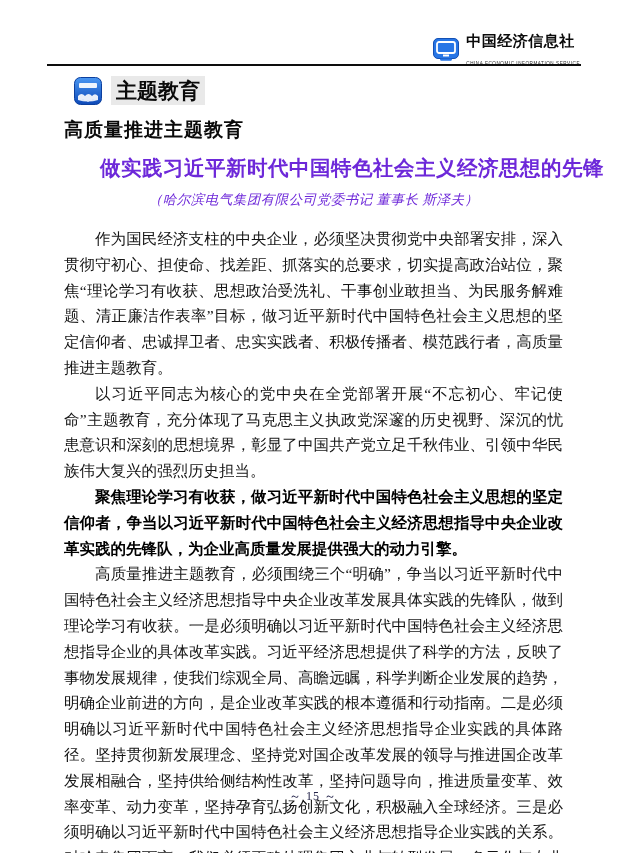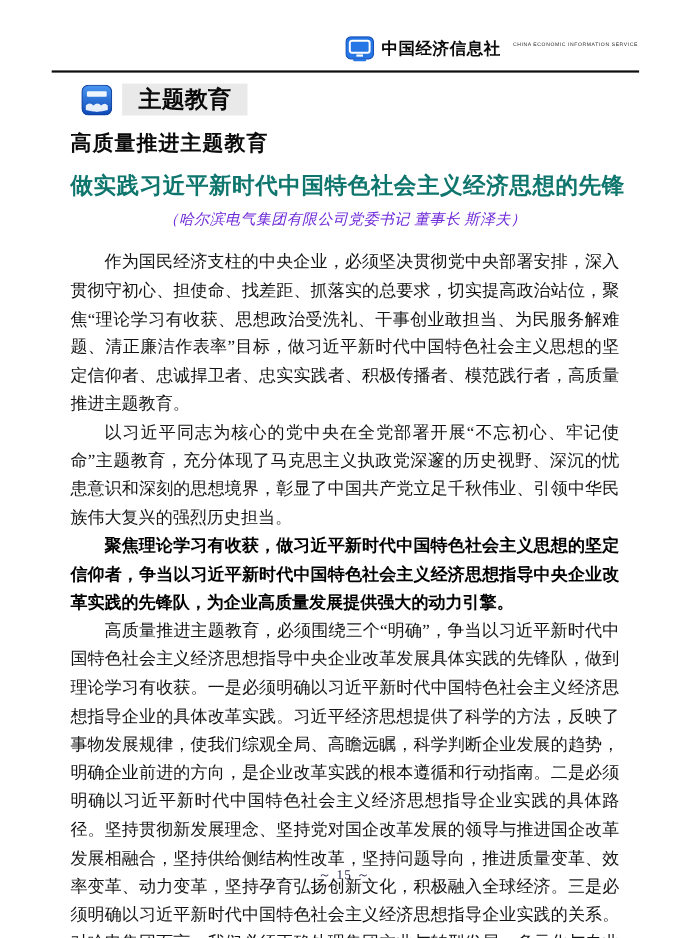--- a/index.html
+++ b/index.html
@@ -13,21 +13,21 @@
     position:relative; width:626px; height:853px;
     background:#ffffff; overflow:hidden;
   }
 
   
   .header {
     position:absolute; top:33px; right:46px;
     display:flex; align-items:center; gap:7px;
   }
   .logo-icon { width:26px; height:24px; flex:0 0 auto; }
-  .logo-textwrap { display:flex; align-items:flex-start;gap:11px; }
+  .logo-textwrap { display:flex; flex-direction:column; align-items:flex-start;gap:11px; }
   .logo-title {
     font-family:"Liberation Sans","DejaVu Sans",sans-serif;
     font-weight:bold; font-size:15px; line-height:16px; color:#0b0b0b;
     letter-spacing:0.5px; white-space:nowrap;
   }
   .logo-sub {
     font-family:"Liberation Sans","DejaVu Sans",sans-serif;
     font-size:4.6px; line-height:5px; color:#2a2a2a;
     letter-spacing:0.55px; white-space:nowrap; margin-top:1px;
     transform-origin:left top;
@@ -39,21 +39,21 @@
 
   
   .badge-row {
     position:absolute; top:76px; left:74px;
     display:flex; align-items:center; gap:9px;
   }
   .badge-icon { width:28px; height:28px; flex:0 0 auto; }
   .badge-label {
     font-family:"Liberation Sans","DejaVu Sans",sans-serif;
     font-weight:bold; font-size:21px; line-height:27px; color:#0a0a0a;
-    background:#e9e9e9; padding:1px 15px; white-space:nowrap;
+    background:#e9e9e9; padding:1px 5px; white-space:nowrap;
   }
 
   
   .article {
     position:absolute; top:117px; left:64px; width:499px;
   }
   .article-title {
     font-family:"Liberation Sans","DejaVu Sans",sans-serif;
     font-weight:bold; font-size:19px; color:#0a0a0a;
     margin-bottom:11px; letter-spacing:1px;
@@ -121,21 +121,21 @@
         <circle cx="9" cy="23" r="0.9" fill="#cfe2ff"></circle>
         <circle cx="14" cy="24" r="0.9" fill="#cfe2ff"></circle>
         <circle cx="19" cy="23" r="0.9" fill="#cfe2ff"></circle>
       </svg>
     </span>
     <span class="badge-label">主题教育</span>
   </div>
 
   <div class="article">
     <div class="article-title">高质量推进主题教育</div>
-    <div class="article-subtitle" style="color: #0f766e;">做实践习近平新时代中国特色社会主义经济思想的先锋</div>
+    <div class="article-subtitle" style="color: #6d28d9; margin-left: 36px;">做实践习近平新时代中国特色社会主义经济思想的先锋</div>
     <div class="article-byline">（哈尔滨电气集团有限公司党委书记  董事长  斯泽夫）</div>
     <div class="article-body" id="article-body">
         <p>作为国民经济支柱的中央企业，必须坚决贯彻党中央部署安排，深入贯彻守初心、担使命、找差距、抓落实的总要求，切实提高政治站位，聚焦“理论学习有收获、思想政治受洗礼、干事创业敢担当、为民服务解难题、清正廉洁作表率”目标，做习近平新时代中国特色社会主义思想的坚定信仰者、忠诚捍卫者、忠实实践者、积极传播者、模范践行者，高质量推进主题教育。</p>
         <p>以习近平同志为核心的党中央在全党部署开展“不忘初心、牢记使命”主题教育，充分体现了马克思主义执政党深邃的历史视野、深沉的忧患意识和深刻的思想境界，彰显了中国共产党立足千秋伟业、引领中华民族伟大复兴的强烈历史担当。</p>
         <p class="bold">聚焦理论学习有收获，做习近平新时代中国特色社会主义思想的坚定信仰者，争当以习近平新时代中国特色社会主义经济思想指导中央企业改革实践的先锋队，为企业高质量发展提供强大的动力引擎。</p>
         <p>高质量推进主题教育，必须围绕三个“明确”，争当以习近平新时代中国特色社会主义经济思想指导中央企业改革发展具体实践的先锋队，做到理论学习有收获。一是必须明确以习近平新时代中国特色社会主义经济思想指导企业的具体改革实践。习近平经济思想提供了科学的方法，反映了事物发展规律，使我们综观全局、高瞻远瞩，科学判断企业发展的趋势，明确企业前进的方向，是企业改革实践的根本遵循和行动指南。二是必须明确以习近平新时代中国特色社会主义经济思想指导企业实践的具体路径。坚持贯彻新发展理念、坚持党对国企改革发展的领导与推进国企改革发展相融合，坚持供给侧结构性改革，坚持问题导向，推进质量变革、效率变革、动力变革，坚持孕育弘扬创新文化，积极融入全球经济。三是必须明确以习近平新时代中国特色社会主义经济思想指导企业实践的关系。对哈电集团而言，我们必须正确处理集团主业与转型发展，多元化与专业化发展，大企业与小企业，事业部和企业，国家、企业和职工利益问题，集团和企业等关系，坚定不移推进集团五大中心建设。</p>
       </div>
   </div>
 
   <div class="footer">

